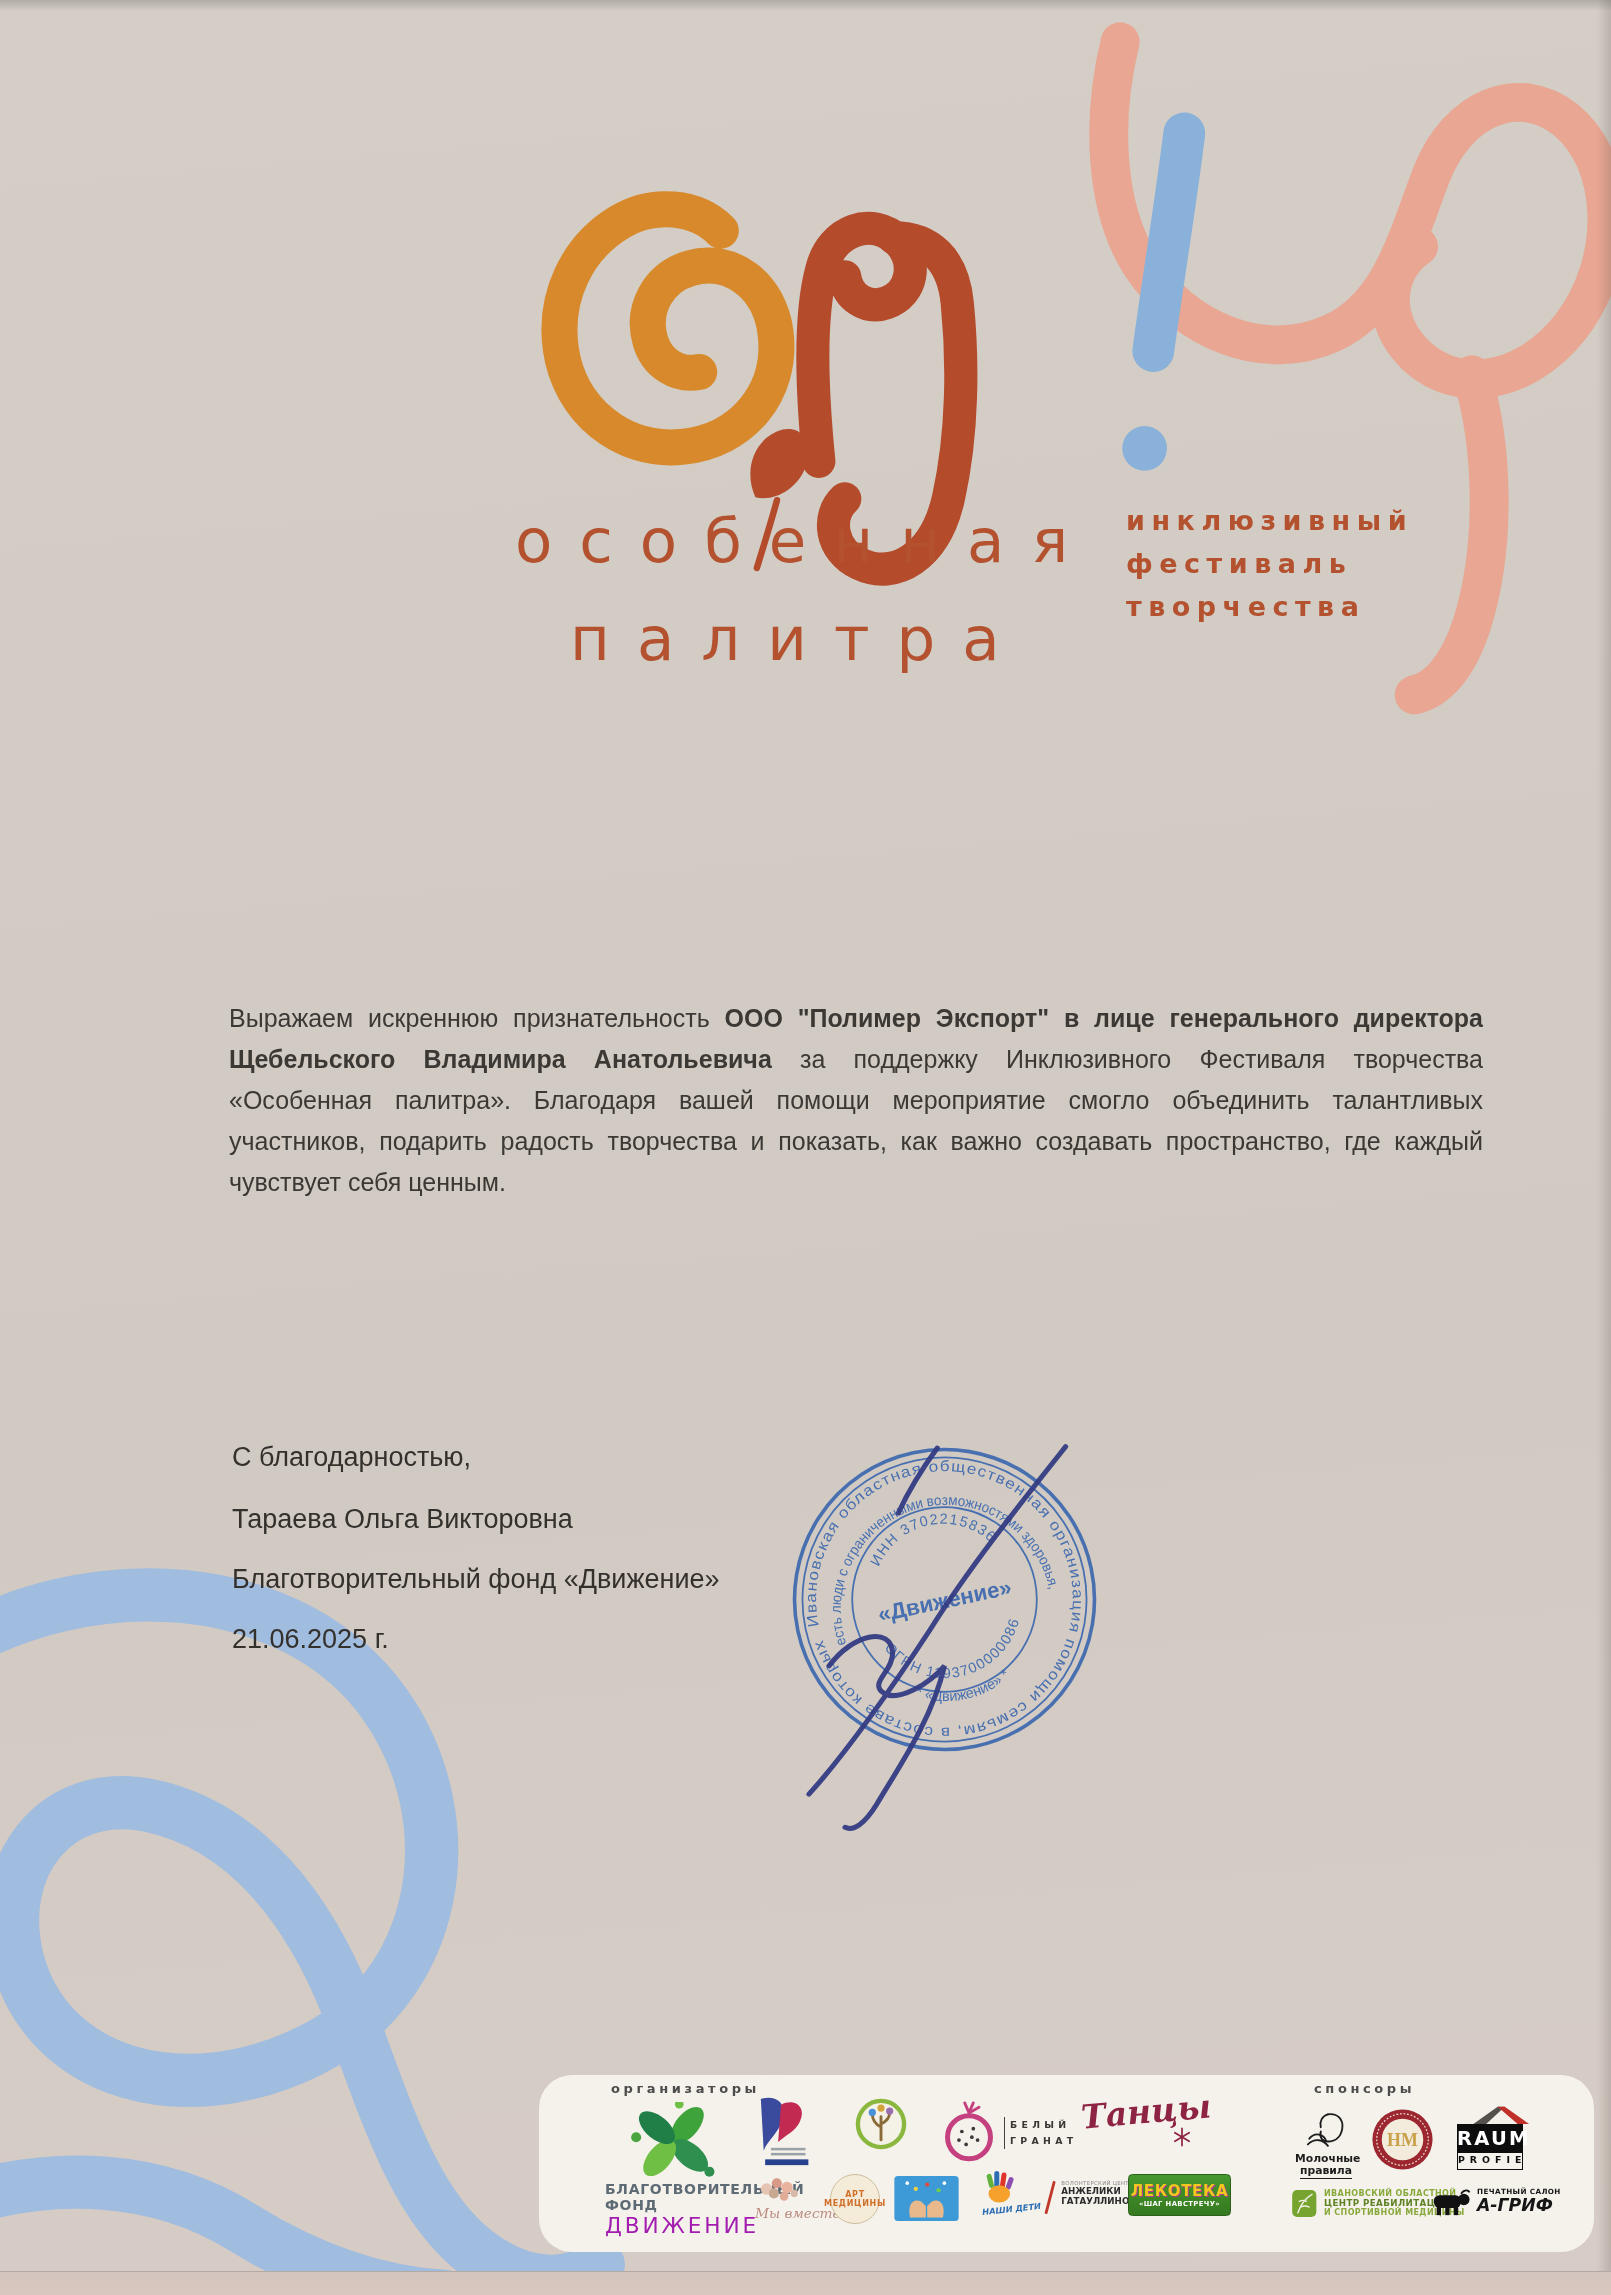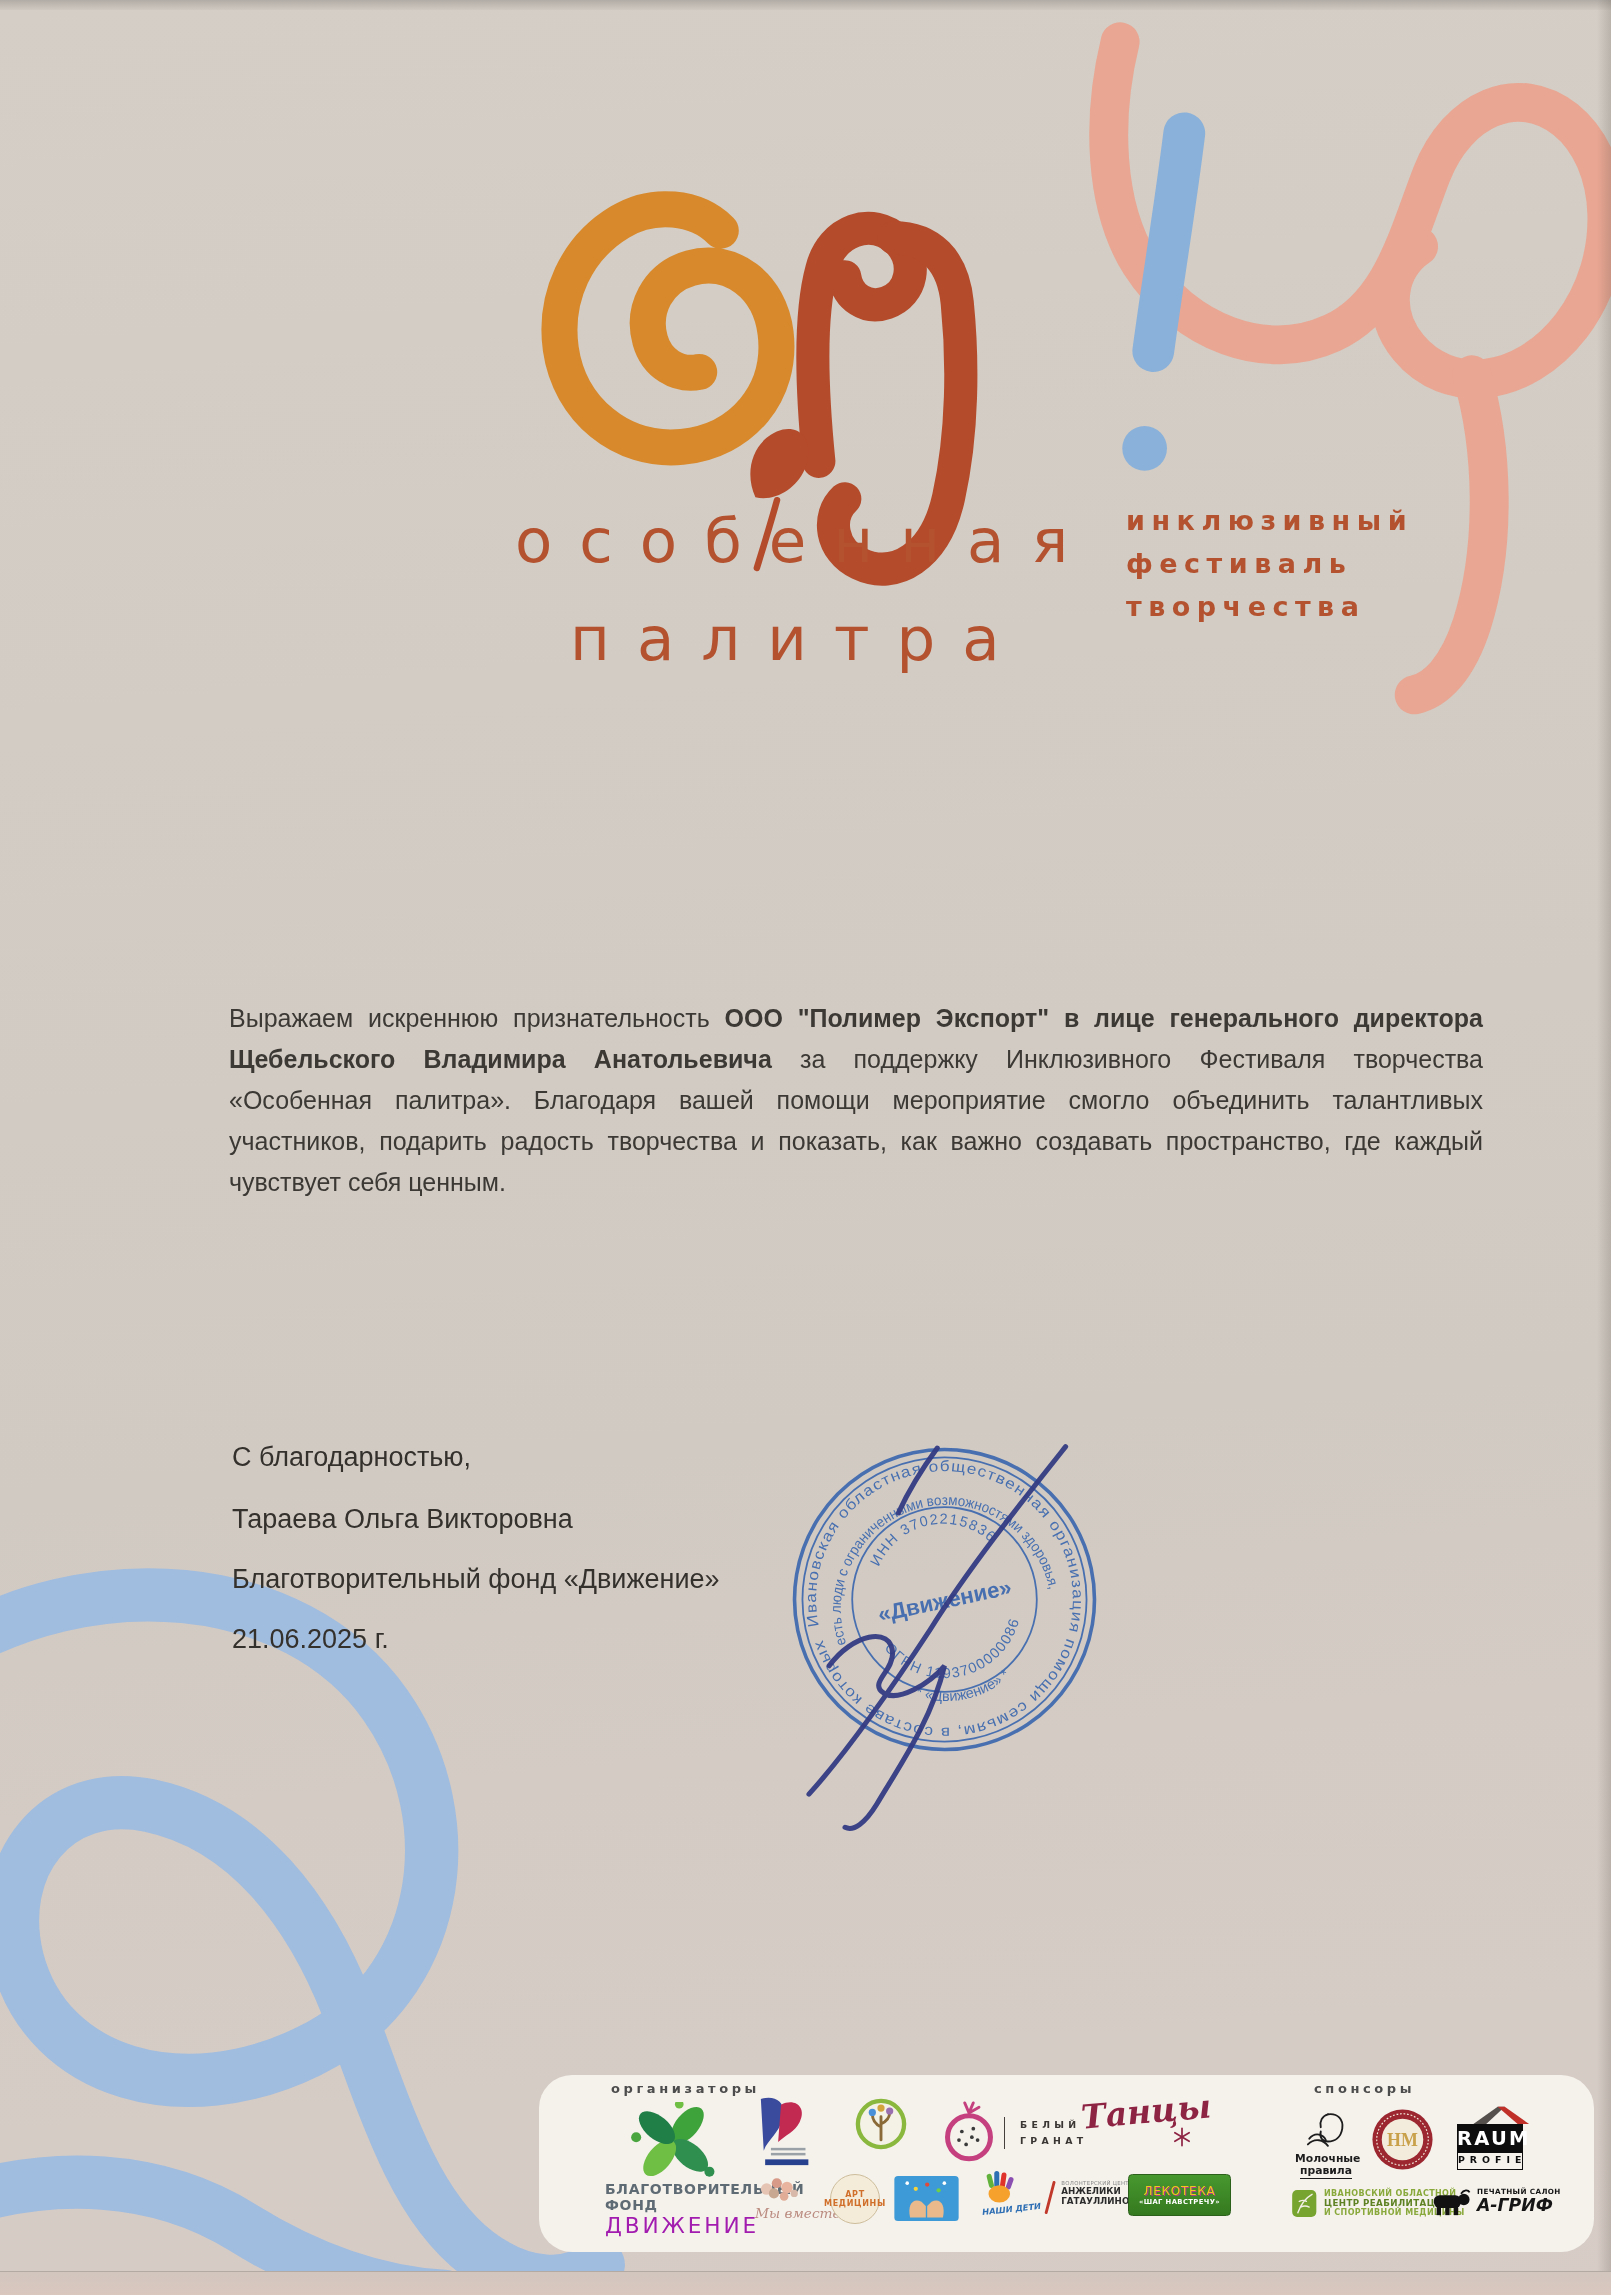--- a/index.html
+++ b/index.html
@@ -32,34 +32,34 @@
   .stamp-svg{overflow:visible;}
   .stamp-svg text{font-family:"Liberation Sans",sans-serif;fill:#3a67ae;}
 
   
   .footer{left:539px;top:2075px;width:1055px;height:177px;background:#f5f2ec;border-radius:33px;}
   .grp-label{position:absolute;font-size:13px;font-weight:700;letter-spacing:3.6px;color:#4c4c4c;}
   .tile{position:absolute;}
   .tile *{margin:0;}
   .fund-l1{font-size:14px;font-weight:700;letter-spacing:0.7px;color:#5f6b74;width:137px;}
   .fund-l2{font-size:21.6px;font-weight:400;letter-spacing:2.9px;color:#a21caf;text-align:center;width:137px;}
-  .granat{border-left:1.4px solid #45403c;padding-left:15px;}
+  .granat{border-left:1.4px solid #45403c;padding-left:5px;}
   .granat div{font-size:9.4px;font-weight:700;letter-spacing:4.3px;color:#3a3634;line-height:16px;white-space:nowrap;}
   .tantsy{font-family:"DejaVu Serif",serif;font-style:italic;font-weight:700;font-size:33px;color:#8e2444;
           transform:rotate(-5deg);white-space:nowrap;}
   .mv-text{font-family:"DejaVu Serif",serif;font-style:italic;font-size:13.7px;color:#bb8c80;white-space:nowrap;}
   .artp{width:48px;height:48px;border-radius:50%;background:#f4ecd9;border:1.4px solid #cdbd9b;
         display:flex;flex-direction:column;align-items:center;justify-content:center;}
   .artp div{font-size:8px;font-weight:700;color:#d06f2a;letter-spacing:0.7px;line-height:9.4px;}
   .nd-text{font-size:8.3px;font-weight:700;font-style:italic;color:#2e6fb4;transform:rotate(-6deg);white-space:nowrap;}
   .gat-small{font-size:5.4px;color:#8a8a8a;letter-spacing:0.3px;white-space:nowrap;}
   .gat-bold{font-size:8.7px;font-weight:700;color:#2b2b2b;line-height:10px;white-space:nowrap;}
   .leko{width:101px;height:40px;background:linear-gradient(#47982f,#35791f);border:1.4px solid #2b611a;border-radius:4.3px;
         display:flex;flex-direction:column;align-items:center;justify-content:center;}
-  .leko-l1{font-size:12px;font-weight:400;letter-spacing:0.7px;color:#f2c71f;text-shadow:1.1px 1.1px 0 #b03a8c;}
+  .leko-l1{font-size:15px;font-weight:700;letter-spacing:0.7px;color:#f2c71f;text-shadow:1.1px 1.1px 0 #b03a8c;}
   .leko-l2{font-size:6.8px;font-weight:700;color:#ffffff;letter-spacing:0.4px;}
   .mol-text{width:62px;text-align:center;font-size:10.8px;font-weight:700;color:#1d1d1d;line-height:12.3px;white-space:nowrap;}
   .mol-underline{border-bottom:1.4px solid #1d1d1d;display:inline-block;}
   .raum{width:66px;}
   .raum-box{background:#0d0d0d;color:#fff;font-size:19.5px;font-weight:700;letter-spacing:2.2px;text-align:center;
             height:29px;line-height:29px;}
   .raum-strip{border:1.4px solid #0d0d0d;border-top:none;font-size:9.4px;letter-spacing:5px;font-weight:700;
               text-align:center;height:16px;line-height:14.4px;color:#0d0d0d;}
   .rehab-l1{font-size:8px;font-weight:700;color:#8aa93c;letter-spacing:0.4px;line-height:9.4px;white-space:nowrap;}
   .rehab-l2{font-size:8.7px;font-weight:700;color:#5e8223;letter-spacing:0.4px;line-height:10px;white-space:nowrap;}

